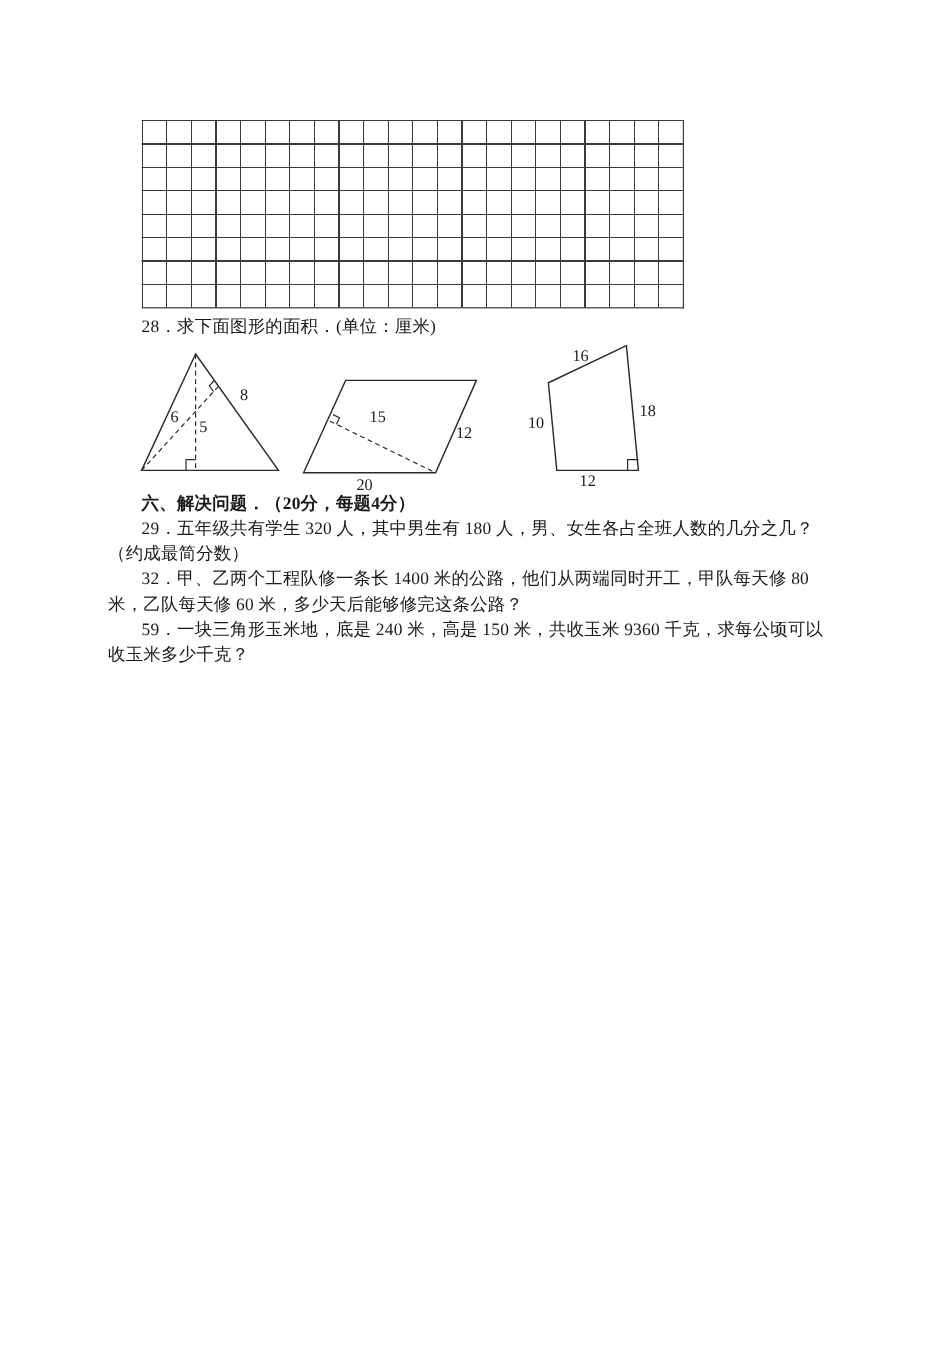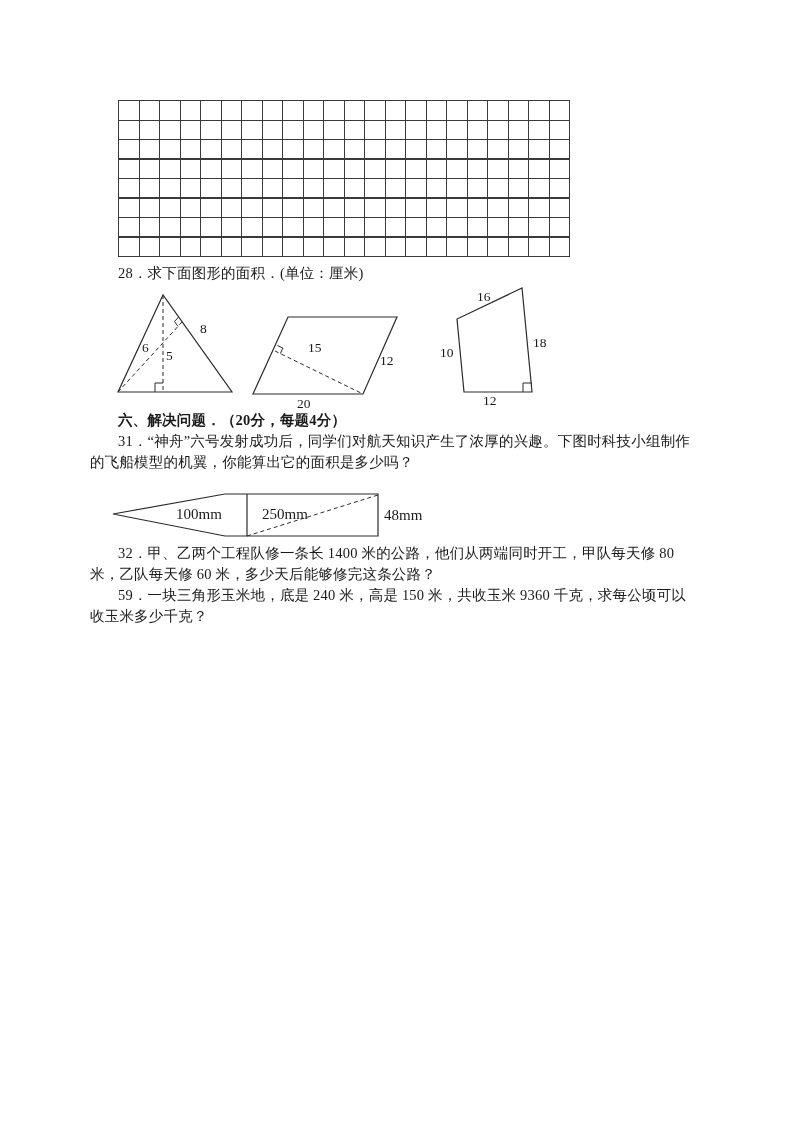--- a/index.html
+++ b/index.html
@@ -83,29 +83,19 @@
       <path class="mark" d="M523 390 L523 381 L532 381"></path>
       <text x="477" y="299">16</text>
       <text x="533" y="345">18</text>
       <text x="440" y="355">10</text>
       <text x="483" y="403">12</text>
     </g>
   </svg>
 
   <p class="q heading">六、解决问题．（20分，每题4分）</p>
 
-  <p class="q">31．“神舟”六号发射成功后，同学们对航天知识产生了浓厚的兴趣。下图时科技小组制作的飞船模型的机翼，你能算出它的面积是多少吗？</p>
+  <p class="q">29．五年级共有学生 320 人，其中男生有 180 人，男、女生各占全班人数的几分之几？（约成最简分数）</p>
 
-  <div class="wing-wrap">
-    <svg class="figs" width="340" height="56" viewBox="100 582 340 56" xmlns="http://www.w3.org/2000/svg">
-      <polygon class="outline" points="113,609 225,589 378,589 378,631 225,631"></polygon>
-      <line class="outline" x1="247" y1="589" x2="247" y2="631"></line>
-      <line class="dash" x1="247" y1="631" x2="378" y2="590"></line>
-      <text class="big" x="176" y="614">100mm</text>
-      <text class="big" x="262" y="614">250mm</text>
-      <text class="big" x="384" y="615">48mm</text>
-    </svg>
-  </div>
 
   <p class="q q32">32．甲、乙两个工程队修一条长 1400 米的公路，他们从两端同时开工，甲队每天修 80 米，乙队每天修 60 米，多少天后能够修完这条公路？</p>
   <p class="q">59．一块三角形玉米地，底是 240 米，高是 150 米，共收玉米 9360 千克，求每公顷可以收玉米多少千克？</p>
 
 </div>
 
 </body></html>

